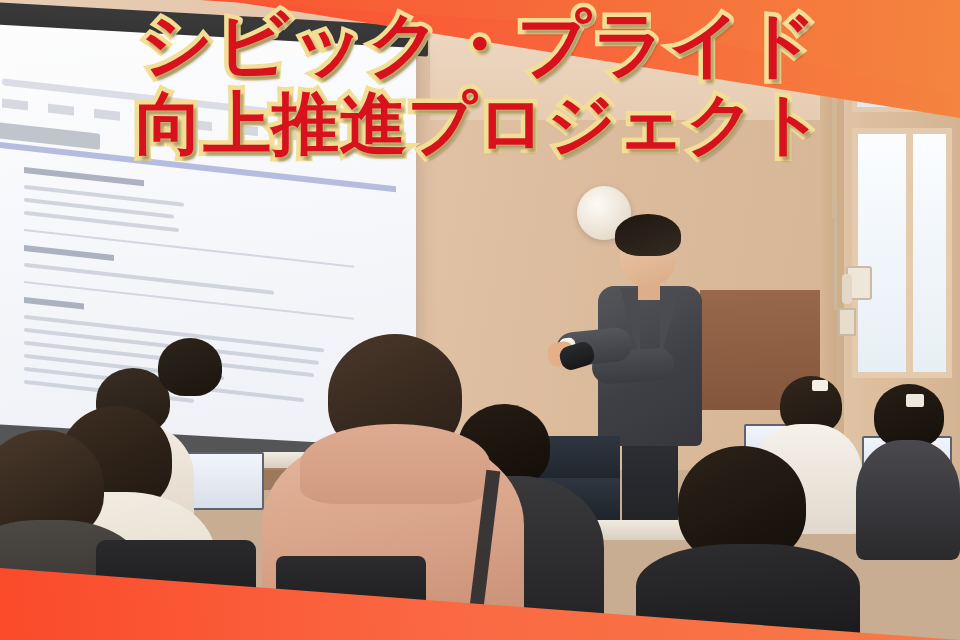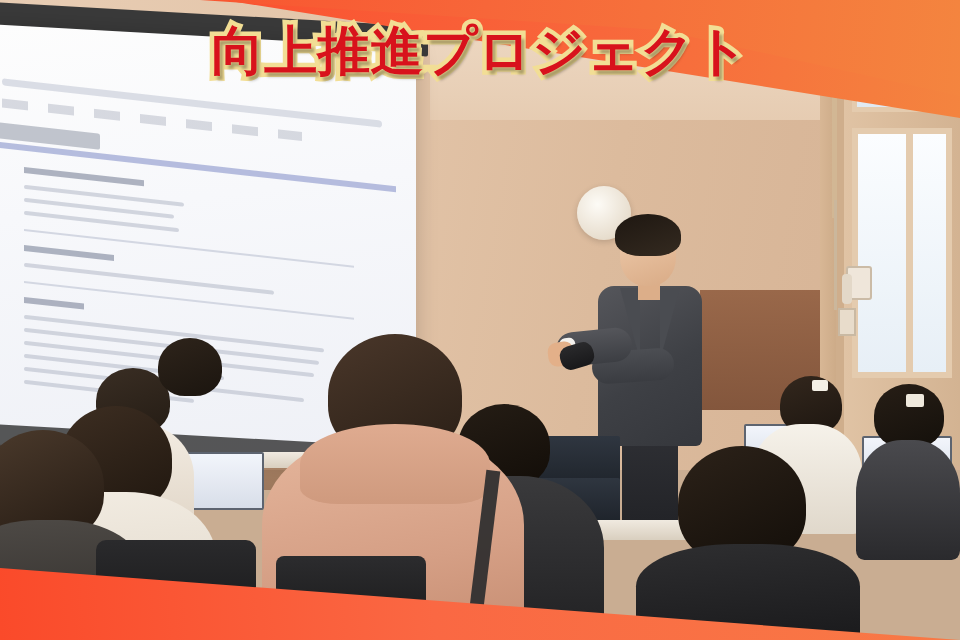--- a/index.html
+++ b/index.html
@@ -252,21 +252,21 @@
     color:#D8121C;
     letter-spacing:2px;
     line-height:1.02;
     -webkit-text-stroke:9px #F2DE95;
     paint-order:stroke fill;
     text-shadow:
       0 0 2px #F2DE95,
       3px 4px 3px rgba(0,0,0,.30);
   }
   .t-line1 { font-size:72px; }
-  .t-line2 { font-size:53px; margin-top:16px; letter-spacing:0px; }
+  .t-line2 { font-size:68px; margin-top:8px; letter-spacing:0px; }
 
   
   .city {
     position:absolute; right:18px; bottom:38px; z-index:45;
     font-family:"DejaVu Sans", sans-serif;
     font-weight:bold; font-size:58px; letter-spacing:1px;
     color:#F2DE95;
     -webkit-text-stroke:9px #CF1118;
     paint-order:stroke fill;
     text-shadow:2px 3px 3px rgba(0,0,0,.35);
@@ -401,17 +401,18 @@
          background:linear-gradient(180deg,#2a2a2c,#161617); border-radius:10px;"></div>
     <div style="position:absolute; left:276px; top:556px; width:150px; height:84px;
          background:linear-gradient(180deg,#2c2c2e,#171718); border-radius:8px;"></div>
   </div>
 
   <div class="band-top"></div>
   <div class="band-top2"></div>
   <div class="band-bottom"></div>
 
   <div class="title-wrap">
+    <div class="t-line t-line1">シビック・プライド</div>
     <div class="t-line t-line2">向上推進プロジェクト</div>
   </div>
 
 
 </div>
 
 </body></html>

